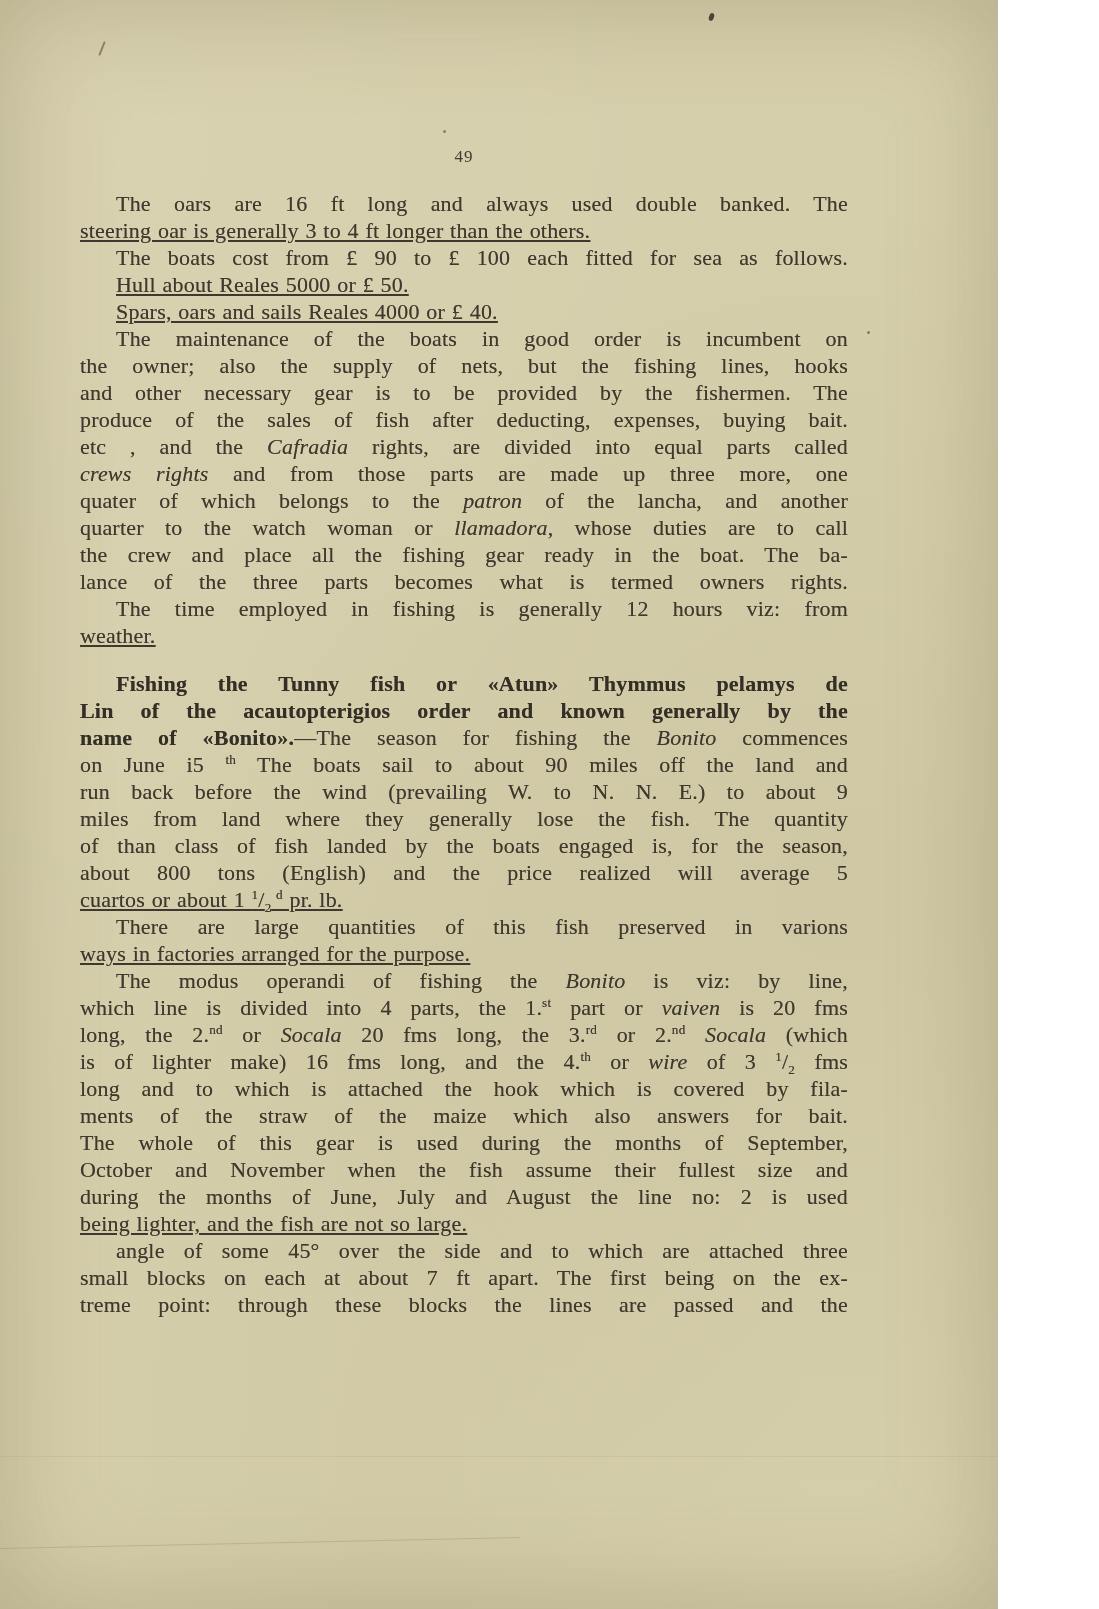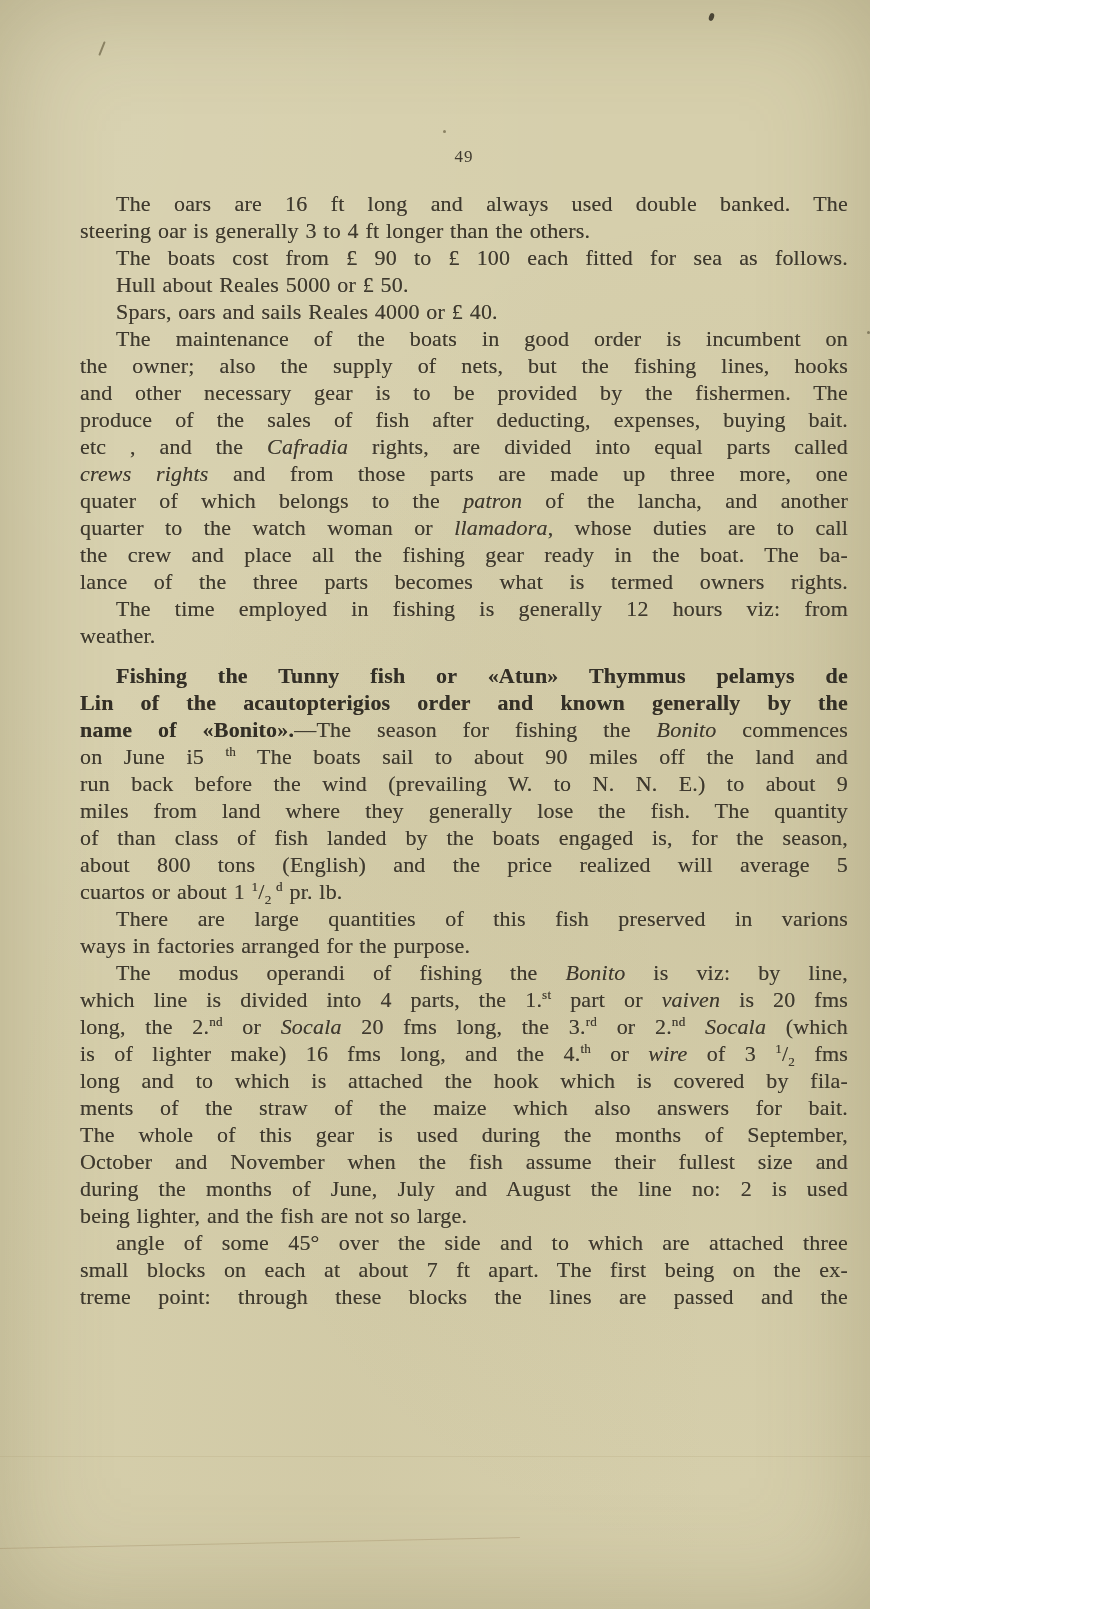--- a/index.html
+++ b/index.html
@@ -2,21 +2,21 @@
 <html><head>
 <meta charset="utf-8">
 <style>
   html, body { margin: 0; padding: 0; }
   body {
     width: 1099px; height: 1609px;
     font-family: "Liberation Serif", "DejaVu Serif", serif;
   }
   .page {
     position: relative;
-    width: 870px; height: 1609px;
+    width: 998px; height: 1609px;
     background:
       radial-gradient(ellipse at 15% 8%, rgba(255,255,255,0.06), transparent 45%),
       radial-gradient(ellipse at 85% 55%, rgba(115,100,55,0.07), transparent 55%),
       radial-gradient(ellipse at 40% 90%, rgba(120,105,60,0.05), transparent 50%),
       #d6cfac;
     box-shadow: inset 0 0 110px rgba(105,95,55,0.30);
     overflow: hidden;
   }
   .column {
     position: absolute;
@@ -27,33 +27,33 @@
   .page-number {
     text-align: center;
     font-size: 17px;
     height: 27px;
     line-height: 27px;
     margin-bottom: 20px;
     letter-spacing: 1px;
     color: #413c30;
   }
   .para { margin: 0; padding: 0; }
-  .para.section { margin-top: 13px; }
+  .para.section { margin-top: 21px; }
   .line {
     font-size: 22px;
     line-height: 27px;
     height: 27px;
     text-align: justify;
     text-align-last: justify;
     letter-spacing: 0.2px;
     word-spacing: 1px;
     white-space: normal;
     text-shadow: 0 0 0.5px rgba(62,57,46,0.55);
   }
-  .line.last { text-align-last: left; }
+  .line.last { text-align-last: left; text-decoration: underline; }
   .para.indent .line:first-child { text-indent: 36px; }
   .i { font-style: italic; }
   .b { font-weight: bold; color: #332f26; }
   .sup { vertical-align: super; font-size: 0.60em; line-height: 0; }
   .sub { vertical-align: sub;  font-size: 0.60em; line-height: 0; }
   
   .speck { position: absolute; background: #4a4536; border-radius: 50%; }
   .speck.s1 { left: 709px; top: 13px; width: 5px; height: 8px; transform: rotate(18deg); }
   .speck.s2 { left: 101px; top: 41px; width: 2px; height: 15px; background: #8a8263; border-radius: 1px; transform: rotate(22deg); }
   .speck.s3 { left: 1031px; top: 528px; width: 4px; height: 4px; background: #7b7459; }

